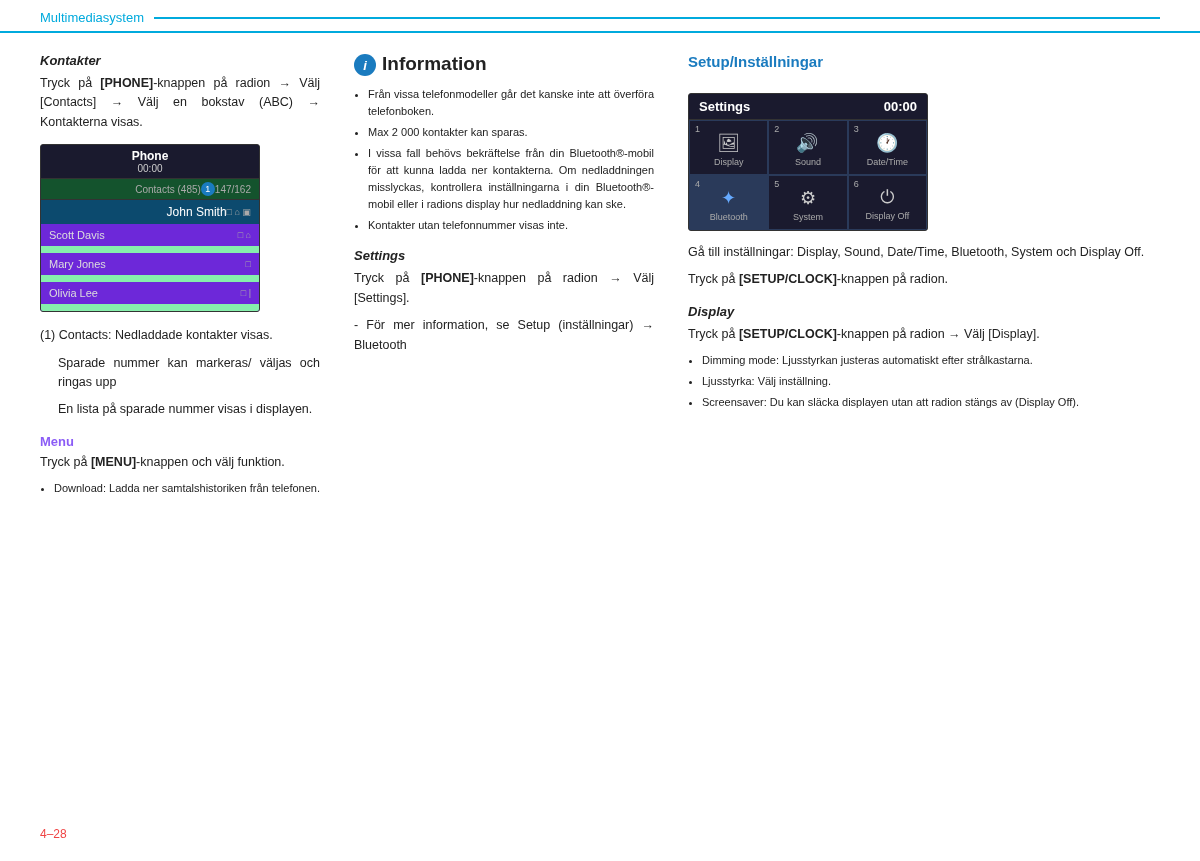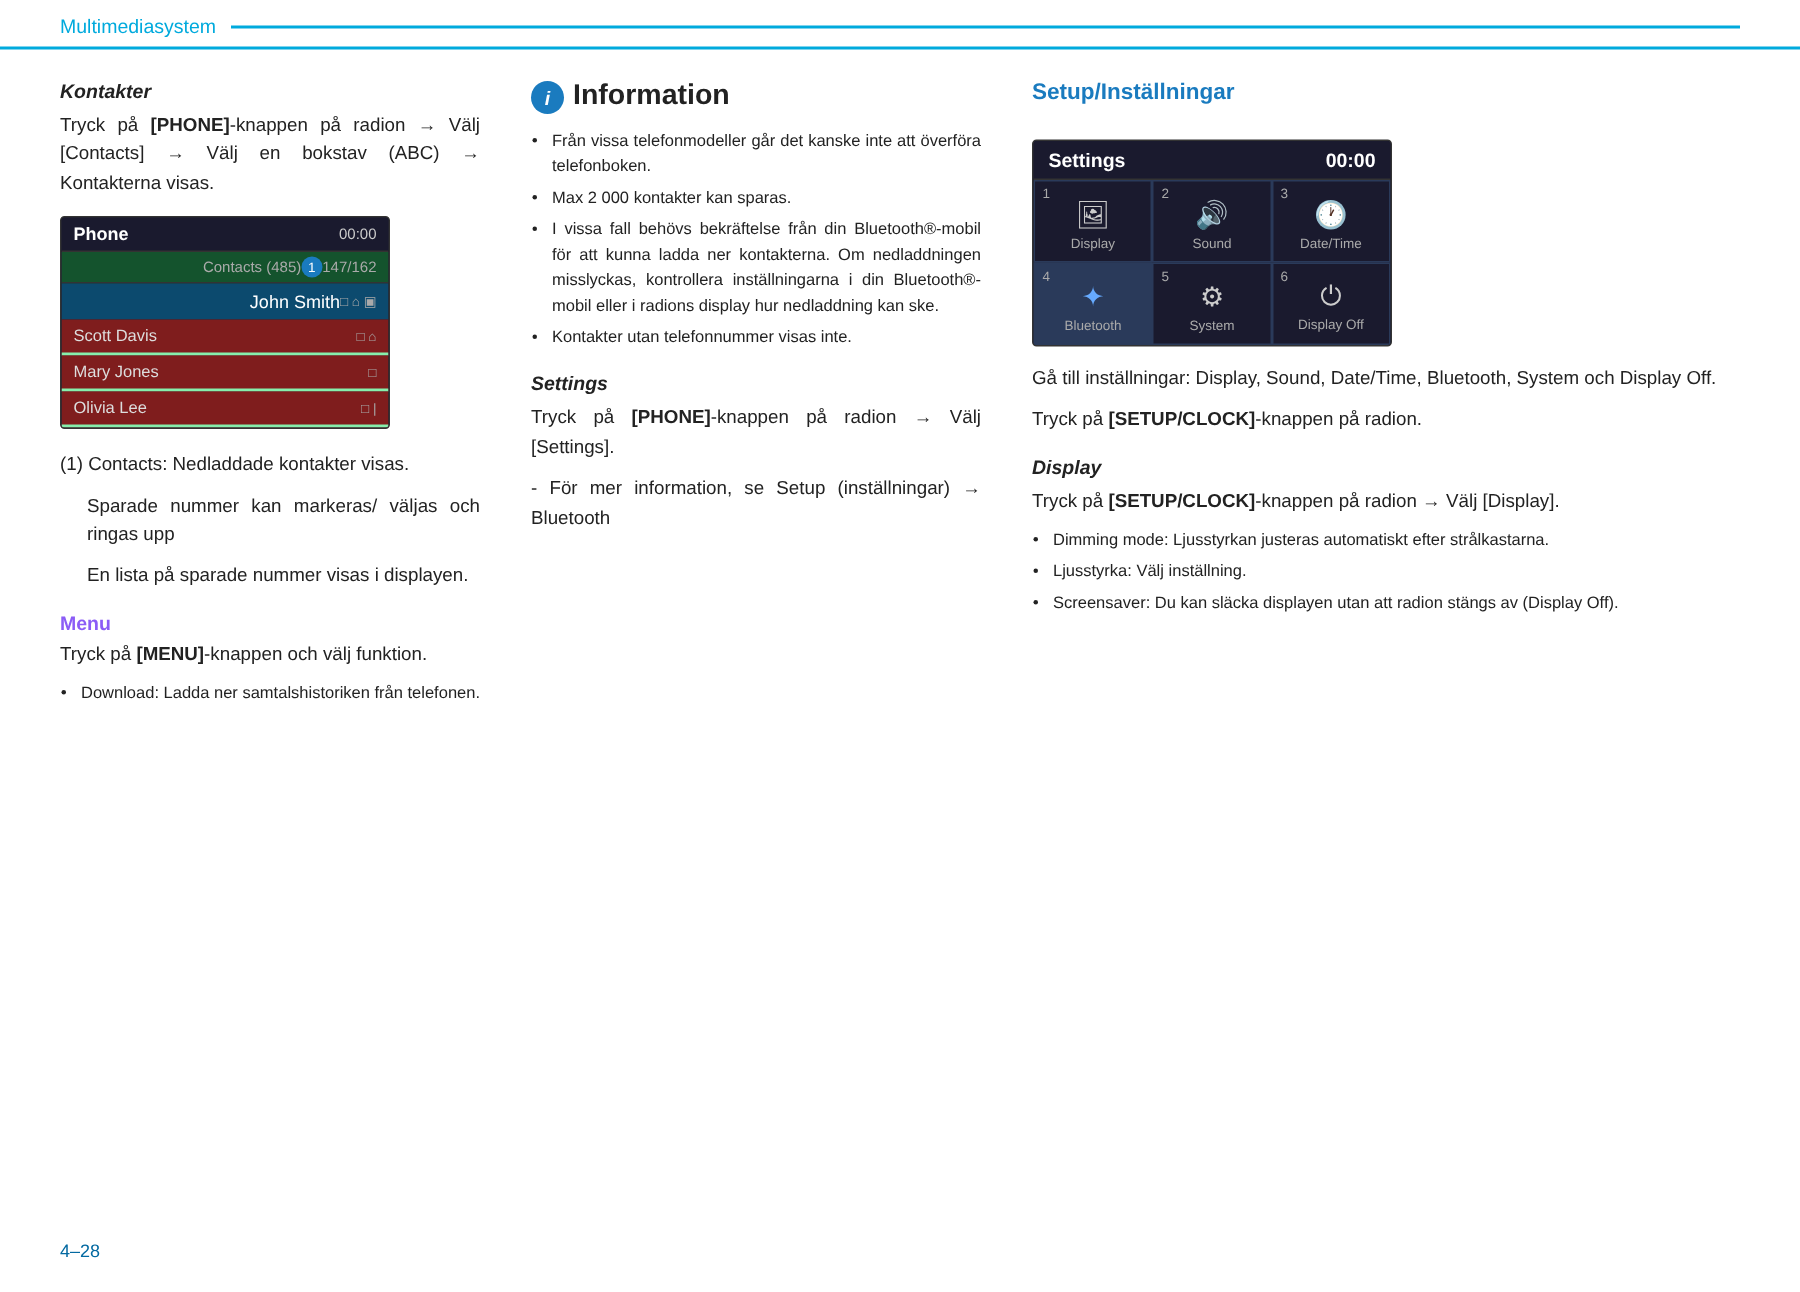--- a/index.html
+++ b/index.html
@@ -97,20 +97,21 @@
       overflow: hidden;
       border: 1px solid #333;
     }
     .phone-header {
       display: flex;
       justify-content: space-between;
       align-items: center;
       padding: 4px 8px;
       background: #1a1a2e;
       border-bottom: 1px solid #333;
+      flex-direction: column;
     }
     .phone-header-left { font-size: 12px; font-weight: bold; color: #fff; }
     .phone-header-right { font-size: 10px; color: #ccc; }
     .phone-contact-bar {
       display: flex;
       justify-content: flex-end;
       align-items: center;
       padding: 3px 8px;
       background: #14532d;
       font-size: 10px;
@@ -124,24 +125,24 @@
       padding: 5px 8px;
       background: #0c4a6e;
       font-size: 12px;
       color: #fff;
     }
     .phone-contact-row {
       display: flex;
       justify-content: space-between;
       align-items: center;
       padding: 5px 8px;
-      background: #7f1d1d;
+      background: #6d28d9;
       font-size: 11px;
       color: #ddd;
-      border-bottom: 2px solid #86efac;
+      border-bottom: 7px solid #86efac;
     }
     .phone-icons { display: flex; gap: 4px; font-size: 9px; color: #aaa; }
 
     
     .bullet-list {
       margin: 0 0 8px 0;
       padding-left: 14px;
     }
     .bullet-list li {
       font-size: 11px;
@@ -235,21 +236,21 @@
 
     
     .section-divider { margin: 14px 0; }
 
     
     .footer {
       position: absolute;
       bottom: 20px;
       left: 40px;
       font-size: 12px;
-      color: #0369a1;
+      color: #ef4444;
     }
   </style>
 </head>
 <body>
 
 <div class="header">
   <span class="header-title">Multimediasystem</span>
   <div class="header-line"></div>
 </div>
 

